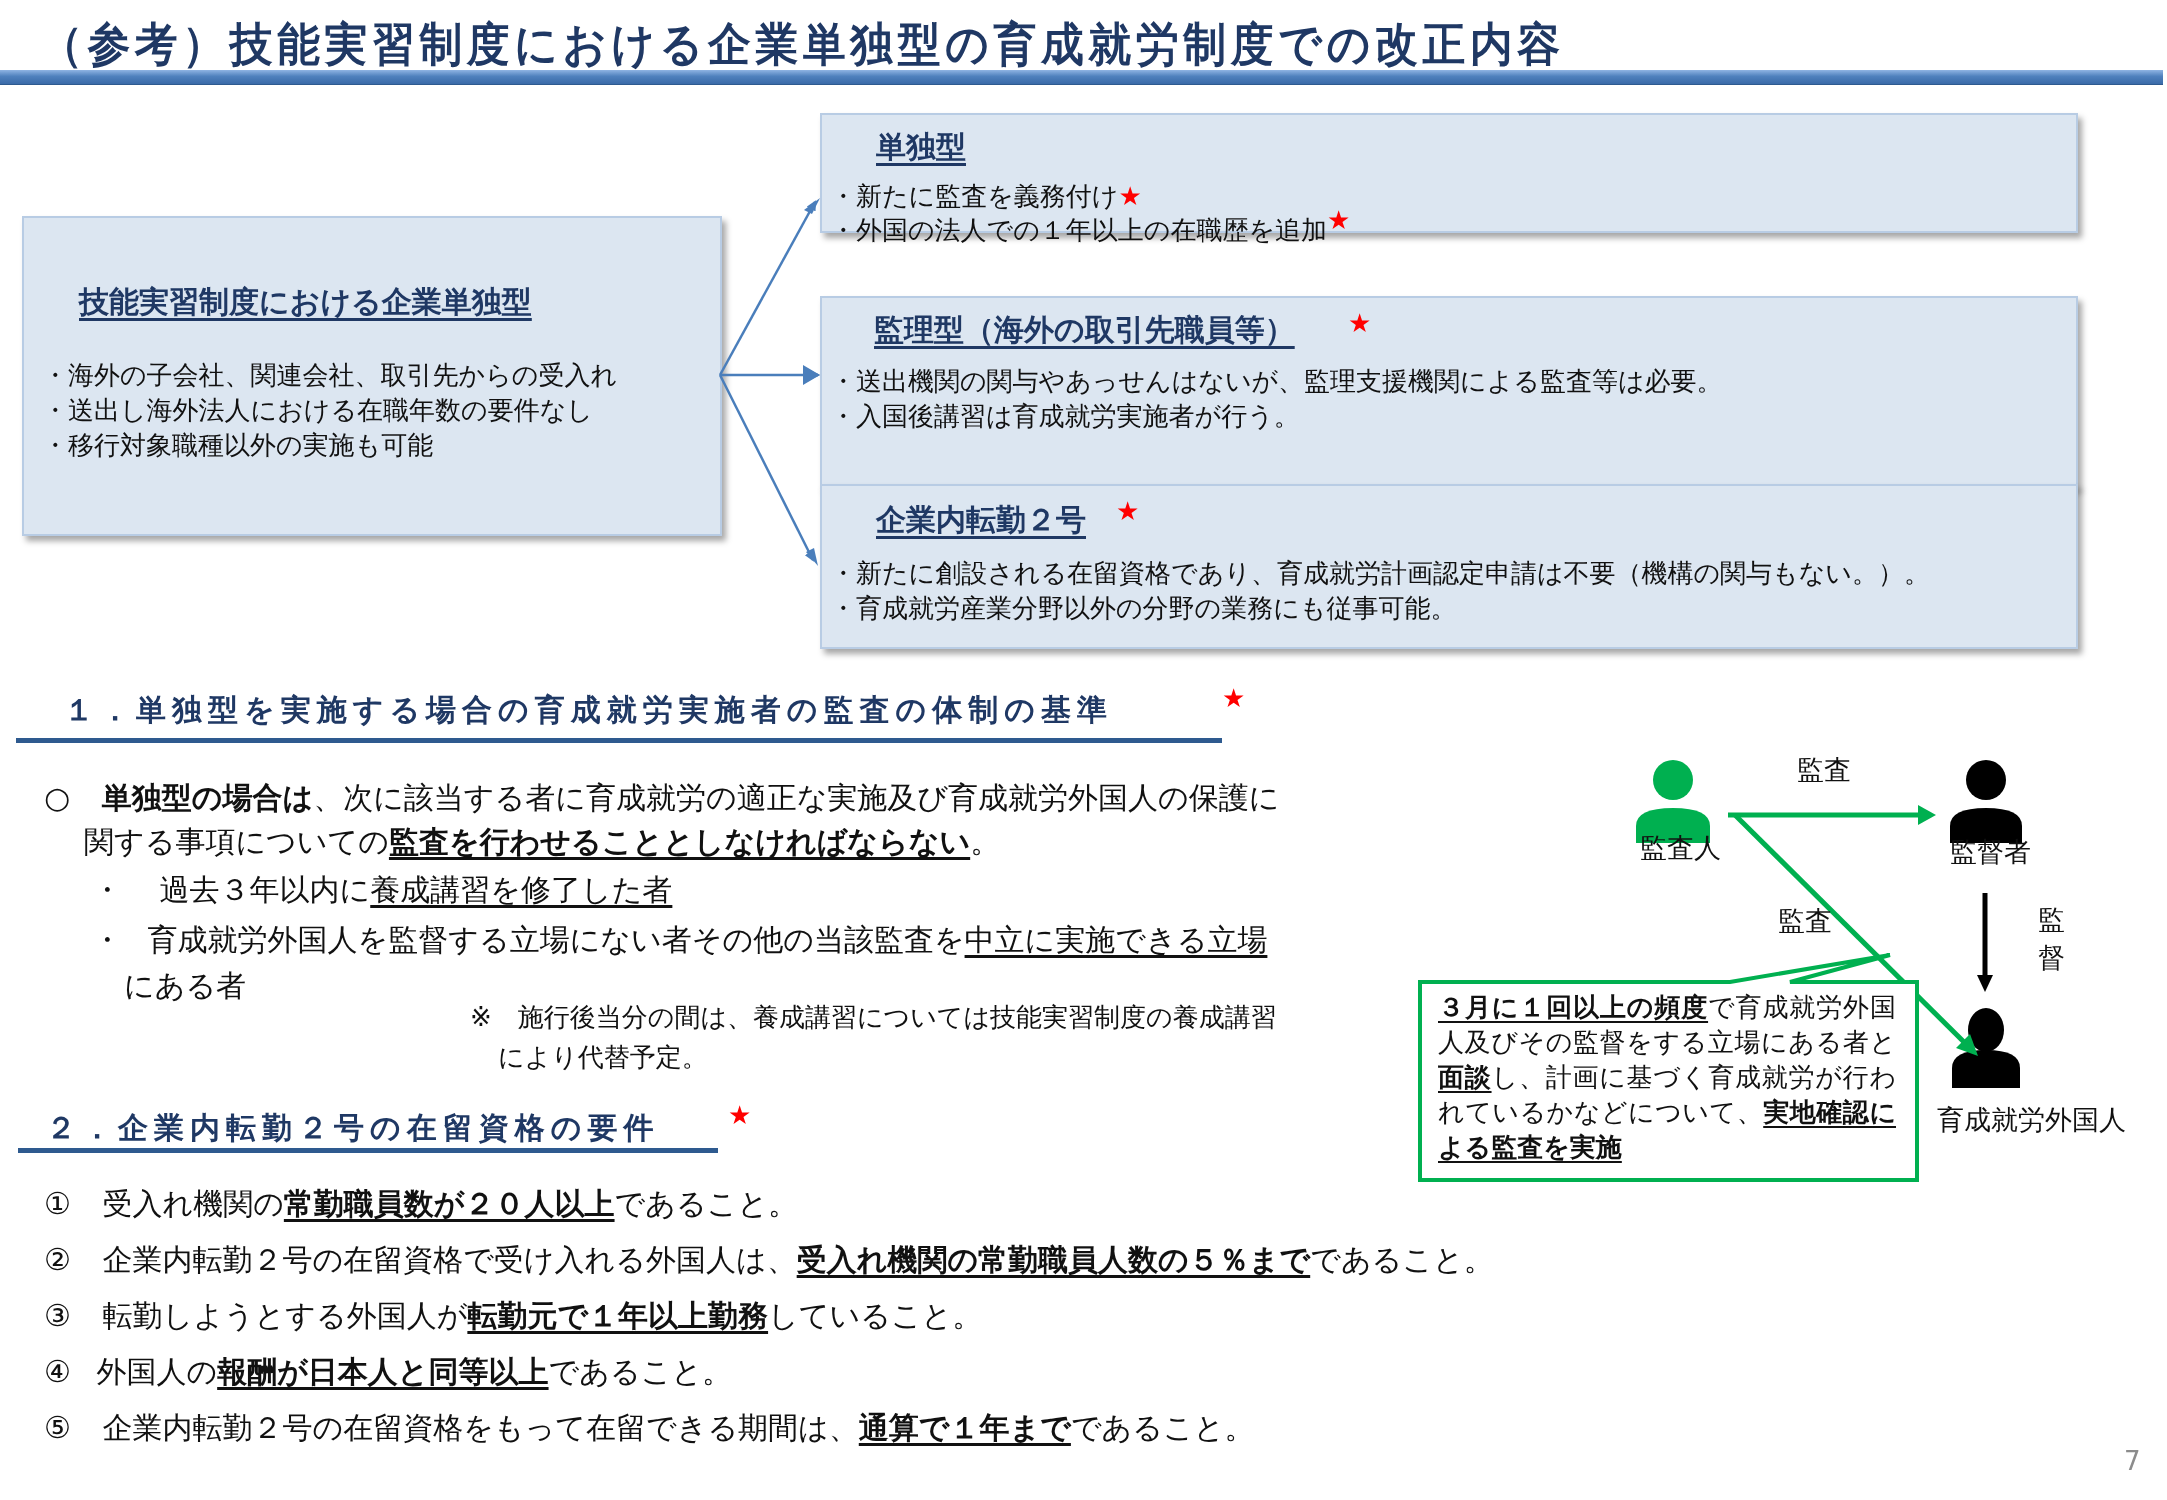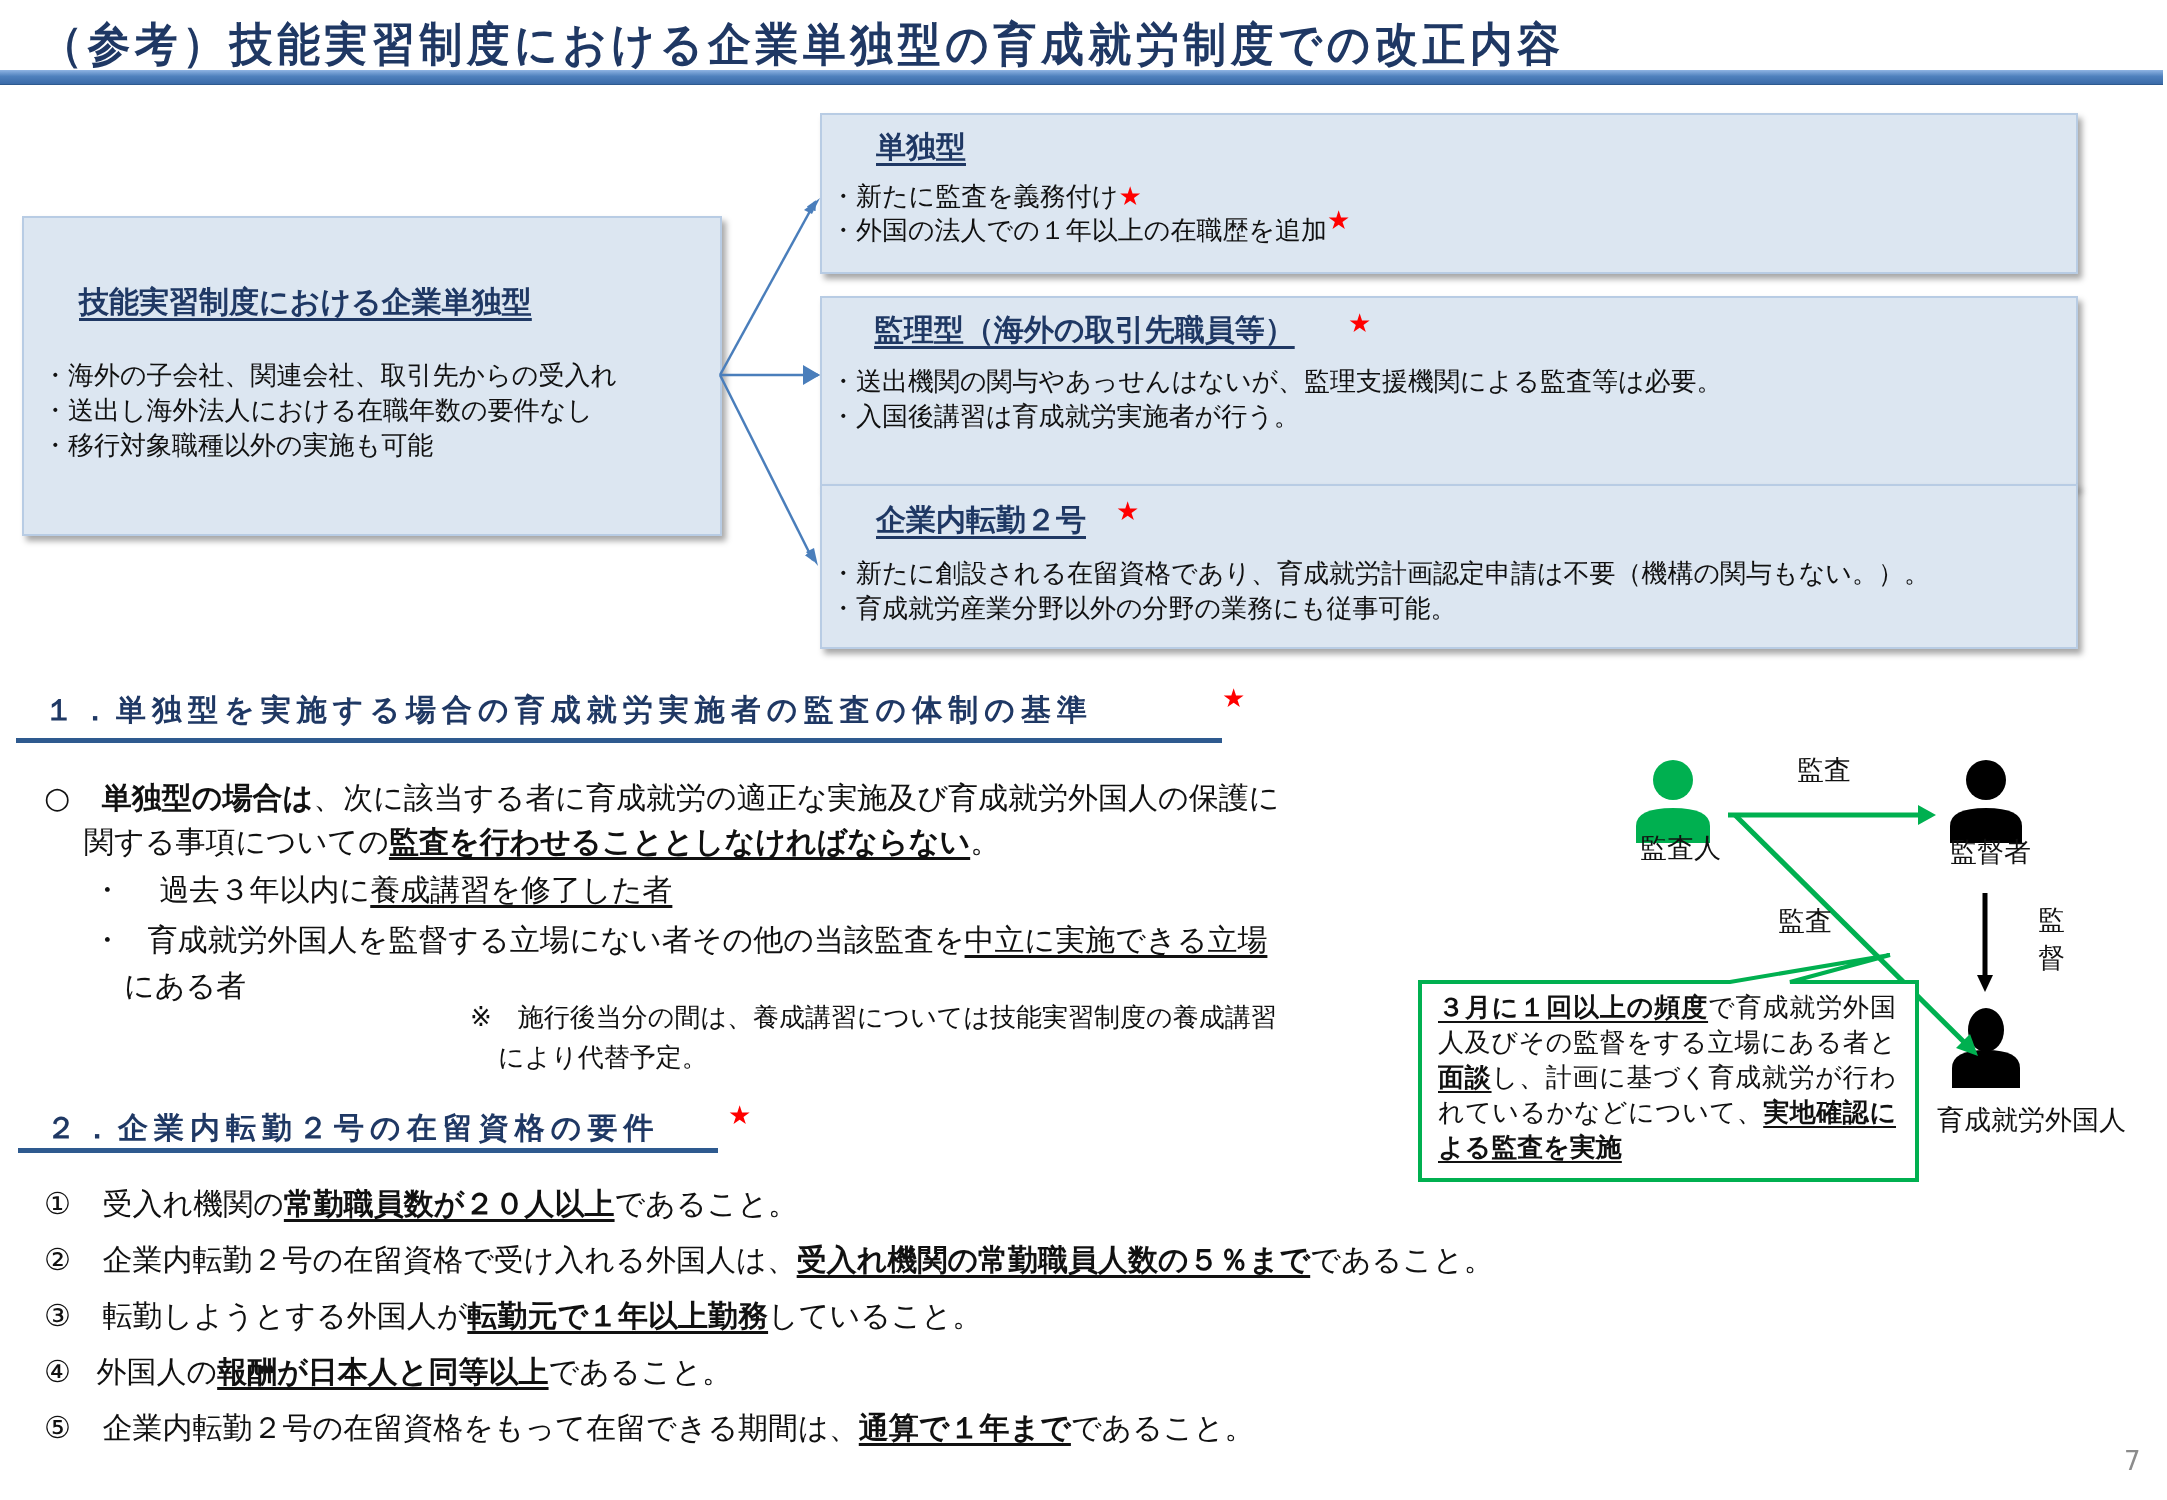--- a/index.html
+++ b/index.html
@@ -48,21 +48,21 @@
     <line x1="20" y1="225" x2="118" y2="225" marker-end="url(#ab)"></line>
     <line x1="20" y1="225" x2="113" y2="410" marker-end="url(#ab)"></line>
   </g>
   <g fill="#4a7ebb">
     <polygon points="120,48 104,60 112,64"></polygon>
     <polygon points="120,225 103,215 103,235"></polygon>
     <polygon points="118,416 106,402 114,398"></polygon>
   </g>
 </svg>
 
-<div class="abs panel" style="left:820px; top:113px; width:1258px; height:161px;">
+<div class="abs panel" style="left:820px; top:113px; width:1258px; height:120px;">
   <div class="abs panel-title" style="left:54px; top:12px;">単独型</div>
   <div class="abs panel-line" style="left:8px; top:64px;">
     <span>・新たに監査を義務付け</span><span class="star">★</span>
   </div>
   <div class="abs panel-line" style="left:8px; top:98px;">
     <span>・外国の法人での１年以上の在職歴を追加</span><span class="star" style="position:relative; top:-10px;">★</span>
   </div>
 </div>
 
 <div class="abs panel" style="left:820px; top:296px; width:1258px; height:192px;">
@@ -74,21 +74,21 @@
   <div class="abs panel-line" style="left:8px; top:101px;">・入国後講習は育成就労実施者が行う。</div>
 </div>
 
 <div class="abs panel" style="left:820px; top:484px; width:1258px; height:165px;">
   <div class="abs panel-title" style="left:54px; top:14px;">企業内転勤２号</div>
   <span class="abs star" style="left:294px; top:10px;">★</span>
   <div class="abs panel-line" style="left:8px; top:70px;">・新たに創設される在留資格であり、育成就労計画認定申請は不要（機構の関与もない。）。</div>
   <div class="abs panel-line" style="left:8px; top:105px;">・育成就労産業分野以外の分野の業務にも従事可能。</div>
 </div>
 
-<div class="abs sec-head" style="left:44px; top:690px;">１．単独型を実施する場合の育成就労実施者の監査の体制の基準</div>
+<div class="abs sec-head" style="left:64px; top:690px;">１．単独型を実施する場合の育成就労実施者の監査の体制の基準</div>
 <span class="abs star" style="left:1222px; top:683px;">★</span>
 <div class="abs sec-rule" style="left:16px; top:738px; width:1206px;"></div>
 
 <div class="abs body-line" style="left:44px; top:778px;">
   <span>○</span>
   <span class="b" style="margin-left:22px;">単独型の場合は</span><span>、次に該当する者に育成就労の適正な実施及び育成就労外国人の保護に</span>
 </div>
 <div class="abs body-line" style="left:84px; top:822px;">
   <span>関する事項についての</span><span class="b u">監査を行わせることとしなければならない</span><span>。</span>
 </div>

